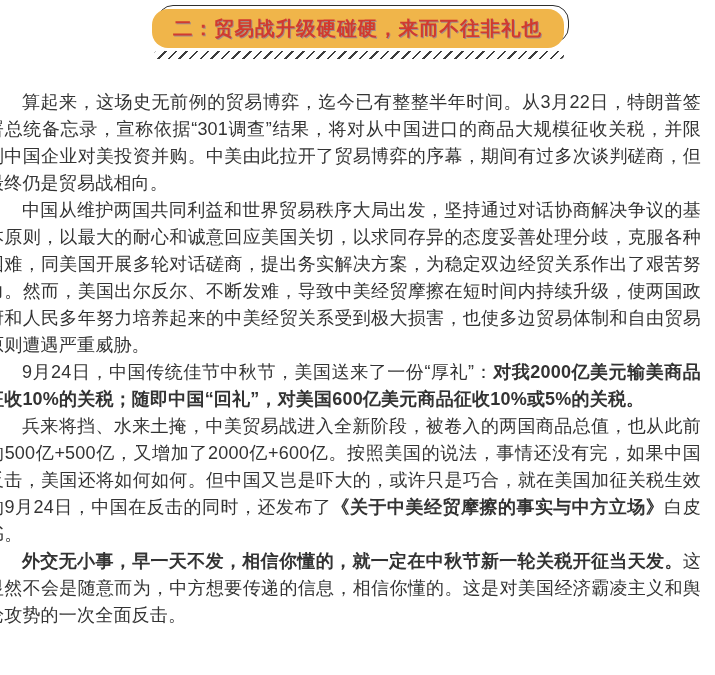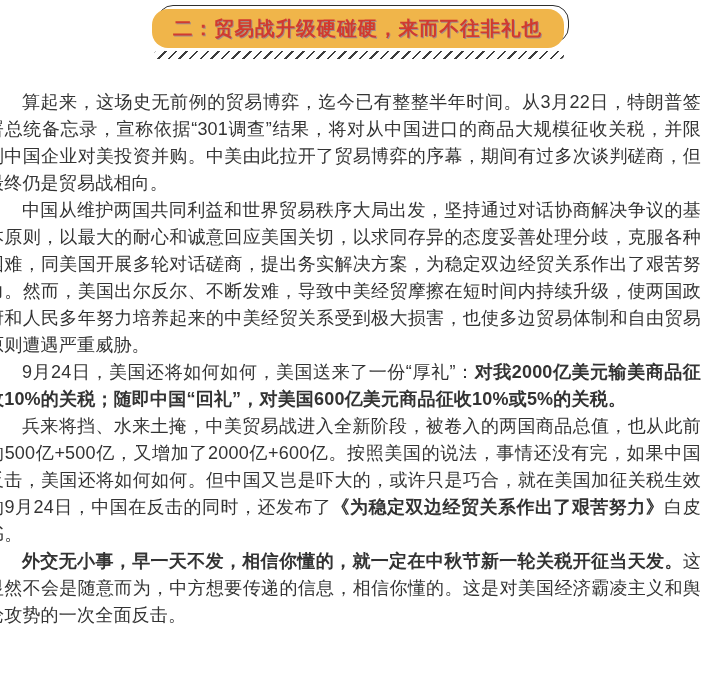--- a/index.html
+++ b/index.html
@@ -67,18 +67,18 @@
     <div class="banner-outline" style="border-color: rgb(46, 46, 46);"></div>
     <div class="banner" style="background: rgb(240, 181, 74); color: rgb(208, 58, 48);">
       <span>二：贸易战升级硬碰硬，来而不往非礼也</span>
     </div>
     <div class="banner-hatch"></div>
   </div>
 
   <div class="article" style="color: rgb(51, 51, 51);">
       <p><span>算起来，这场史无前例的贸易博弈，迄今已有整整半年时间。从3月22日，特朗普签署总统备忘录，宣称依据“301调查”结果，将对从中国进口的商品大规模征收关税，并限制中国企业对美投资并购。中美由此拉开了贸易博弈的序幕，期间有过多次谈判磋商，但最终仍是贸易战相向。</span></p>
       <p><span>中国从维护两国共同利益和世界贸易秩序大局出发，坚持通过对话协商解决争议的基本原则，以最大的耐心和诚意回应美国关切，以求同存异的态度妥善处理分歧，克服各种困难，同美国开展多轮对话磋商，提出务实解决方案，为稳定双边经贸关系作出了艰苦努力。然而，美国出尔反尔、不断发难，导致中美经贸摩擦在短时间内持续升级，使两国政府和人民多年努力培养起来的中美经贸关系受到极大损害，也使多边贸易体制和自由贸易原则遭遇严重威胁。</span></p>
-      <p><span>9月24日，美国还将如何如何，美国送来了一份“厚礼”：</span><strong>对我2000亿美元输美商品征收10%的关税；随即中国“回礼”，对美国600亿美元商品征收10%或5%的关税。</strong></p>
-      <p><span>兵来将挡、水来土掩，中美贸易战进入全新阶段，被卷入的两国商品总值，也从此前的500亿+500亿，又增加了2000亿+600亿。按照美国的说法，事情还没有完，如果中国反击，美国还将如何如何。但中国又岂是吓大的，或许只是巧合，就在美国加征关税生效的9月24日，中国在反击的同时，还发布了</span><strong>《为稳定双边经贸关系作出了艰苦努力》</strong><span>白皮书。</span></p>
+      <p><span>9月24日，中国传统佳节中秋节，美国送来了一份“厚礼”：</span><strong>对我2000亿美元输美商品征收10%的关税；随即中国“回礼”，对美国600亿美元商品征收10%或5%的关税。</strong></p>
+      <p><span>兵来将挡、水来土掩，中美贸易战进入全新阶段，被卷入的两国商品总值，也从此前的500亿+500亿，又增加了2000亿+600亿。按照美国的说法，事情还没有完，如果中国反击，美国还将如何如何。但中国又岂是吓大的，或许只是巧合，就在美国加征关税生效的9月24日，中国在反击的同时，还发布了</span><strong>《关于中美经贸摩擦的事实与中方立场》</strong><span>白皮书。</span></p>
       <p><strong>外交无小事，早一天不发，相信你懂的，就一定在中秋节新一轮关税开征当天发。</strong><span>这显然不会是随意而为，中方想要传递的信息，相信你懂的。这是对美国经济霸凌主义和舆论攻势的一次全面反击。</span></p>
     </div>
 
 </div>
 
 </body></html>

